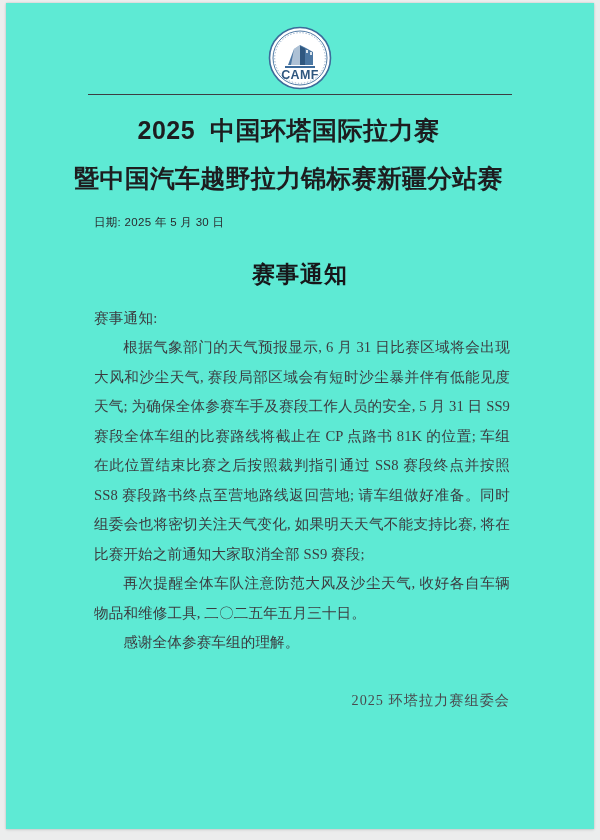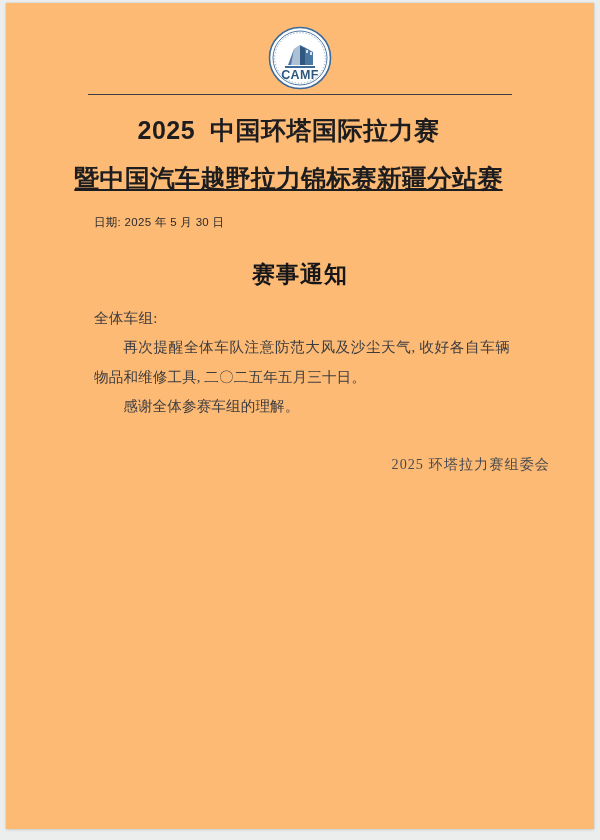--- a/index.html
+++ b/index.html
@@ -13,21 +13,21 @@
     font-family: "Liberation Serif", "DejaVu Serif", serif;
     overflow: hidden;
   }
 
   .page {
     position: absolute;
     left: 6px;
     top: 3px;
     width: 588px;
     height: 826px;
-    background: #fdba74;
+    background: #5eead4;
     box-shadow: 0 0 2px rgba(0,0,0,0.14), 0 1px 3px rgba(0,0,0,0.10);
     box-sizing: border-box;
     overflow: hidden;
   }
 
   
   .letterhead {
     position: relative;
     height: 92px;
   }
@@ -66,21 +66,20 @@
     white-space: pre;
   }
   .title-sub {
     font-family: "Liberation Sans", "DejaVu Sans", sans-serif;
     font-size: 25px;
     font-weight: 700;
     color: #1d1d1f;
     letter-spacing: 0.2px;
     line-height: 1.25;
     margin-top: 17px;
-    text-decoration: underline;
   }
 
   
   .meta-row {
     position: relative;
     margin: 20px 0 0 0;
     padding: 0 102px 0 88px;
     height: 40px;
     font-family: "Liberation Sans", "DejaVu Sans", sans-serif;
     color: #2a2a2e;
@@ -128,21 +127,21 @@
   }
   .para {
     margin: 0;
     text-indent: 2em;
     letter-spacing: 0.1px;
   }
 
   
   .signature {
     margin-top: 30px;
-    padding-right: 44px;
+    padding-right: 84px;
     text-align: right;
     color: #4a4a4e;
     font-size: 14.2px;
     line-height: 24px;
   }
   .signature div { letter-spacing: 1px; white-space: pre; }
 </style>
 </head>
 <body>
 
@@ -178,21 +177,22 @@
       <span>日期:</span>
       <span>2025 年 5 月 30 日</span>
     </div>
     <div class="meta-right">
     </div>
   </div>
 
   <div class="doc-heading">赛事通知</div>
 
   <div class="body-block">
-    <p class="salutation">全体车组:</p>
+    <p class="salutation">赛事通知:</p>
+    <p class="para">根据气象部门的天气预报显示, 6 月 31 日比赛区域将会出现大风和沙尘天气, 赛段局部区域会有短时沙尘暴并伴有低能见度天气; 为确保全体参赛车手及赛段工作人员的安全, 5 月 31 日 SS9 赛段全体车组的比赛路线将截止在 CP 点路书 81K 的位置; 车组在此位置结束比赛之后按照裁判指引通过 SS8 赛段终点并按照 SS8 赛段路书终点至营地路线返回营地; 请车组做好准备。同时组委会也将密切关注天气变化, 如果明天天气不能支持比赛, 将在比赛开始之前通知大家取消全部 SS9 赛段;</p>
     <p class="para">再次提醒全体车队注意防范大风及沙尘天气, 收好各自车辆物品和维修工具, 二〇二五年五月三十日。</p>
     <p class="para">感谢全体参赛车组的理解。</p>
   </div>
 
   <div class="signature">
     <div>2025 环塔拉力赛组委会</div>
   </div>
 
 </div>
 

